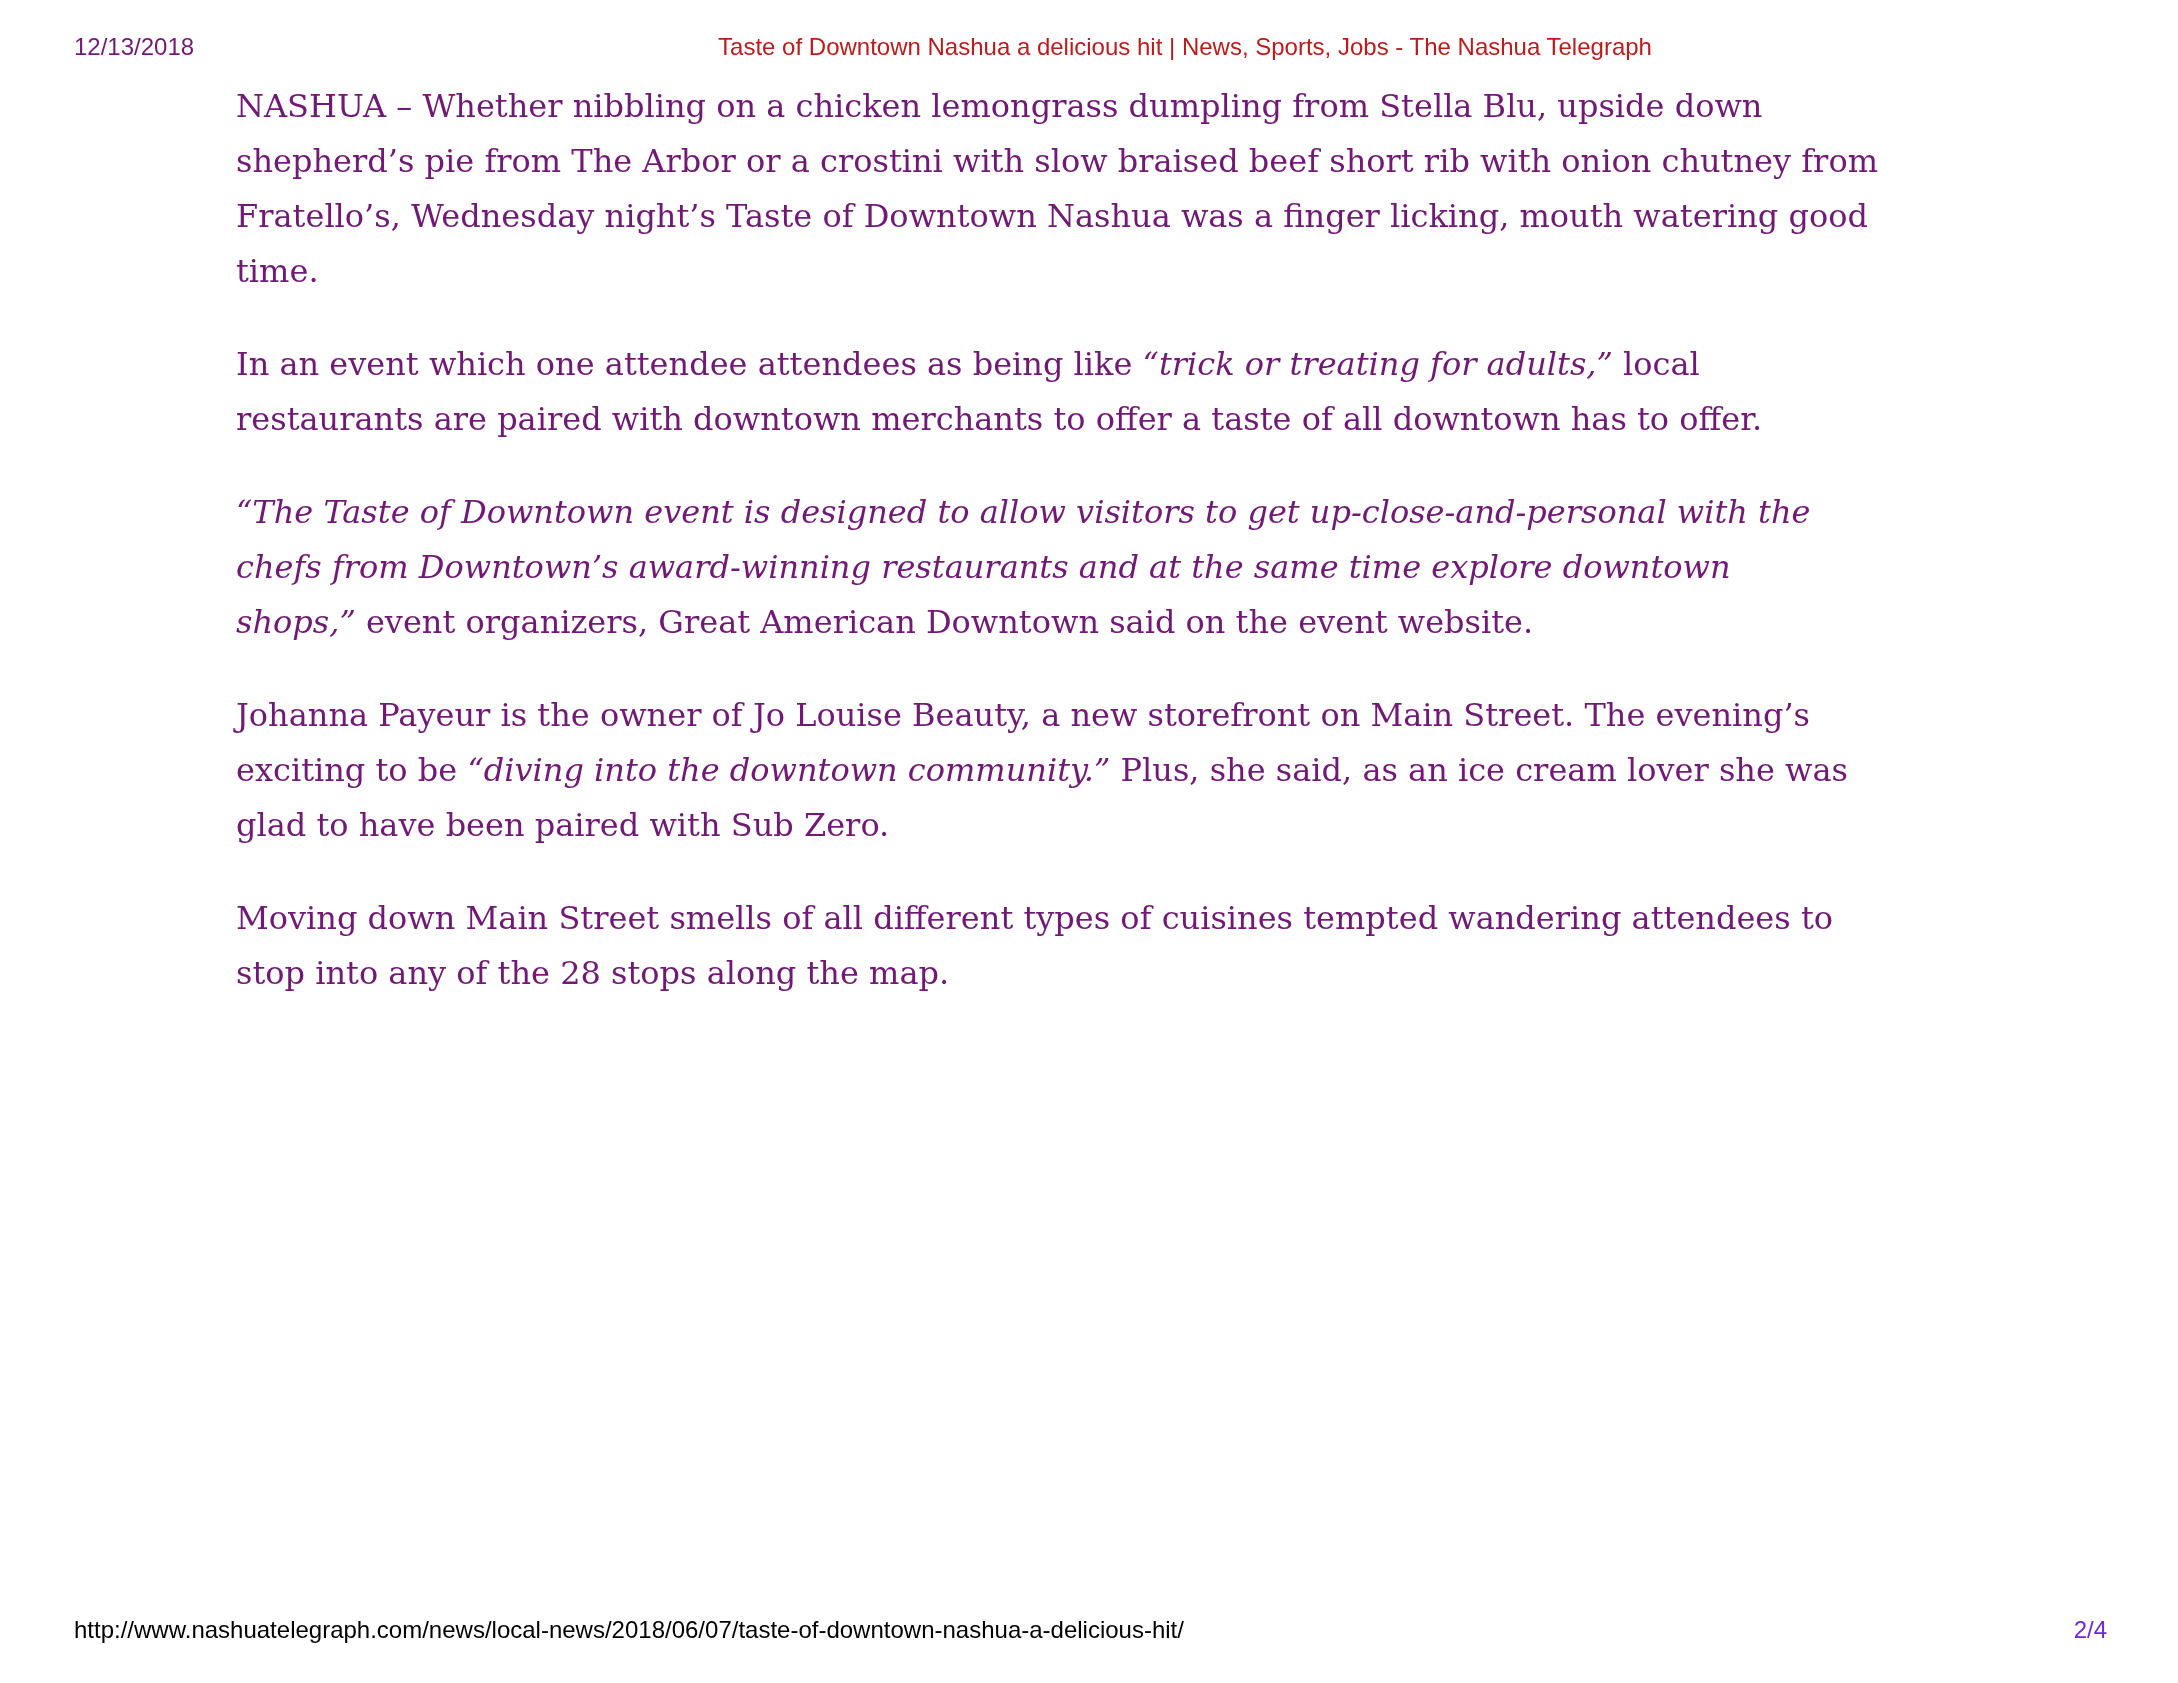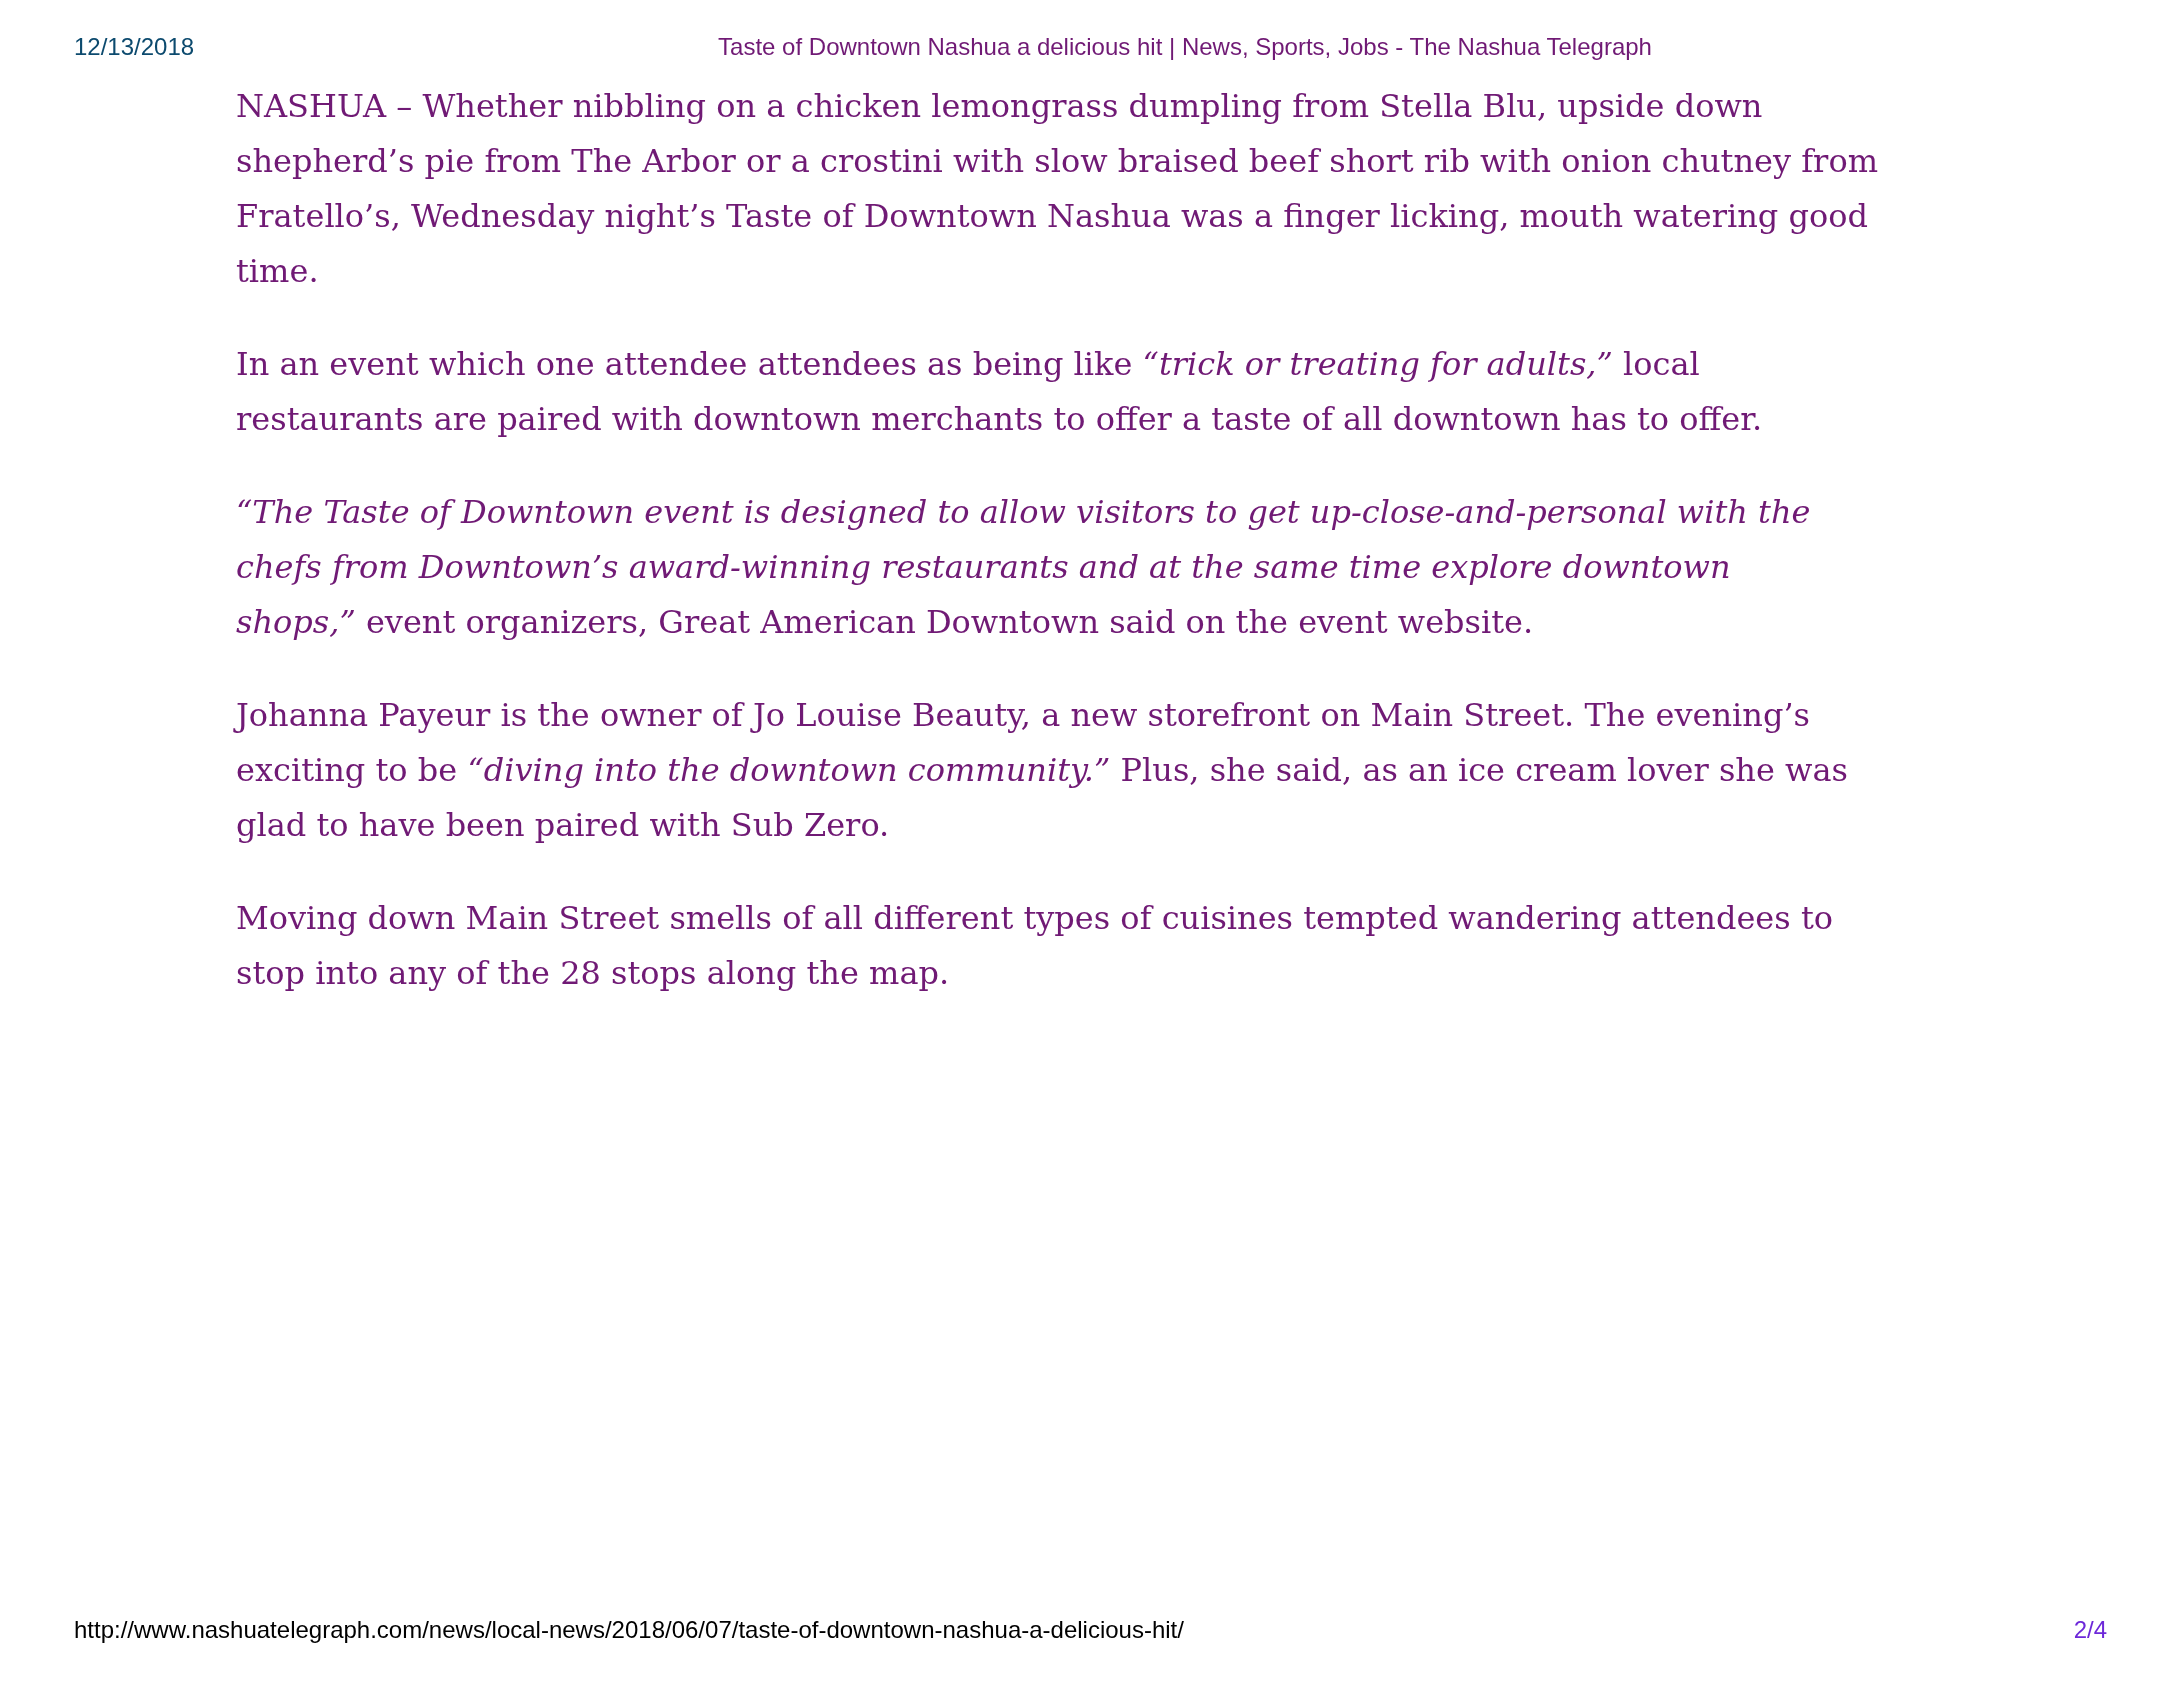--- a/index.html
+++ b/index.html
@@ -12,30 +12,30 @@
     background: #ffffff;
     position: relative;
     overflow: hidden;
     font-family: "Liberation Sans", sans-serif;
   }
   .print-date {
     position: absolute;
     left: 74px;
     top: 33px;
     font-size: 24px;
-    color: #0c4a6e;
+    color: #701a75;
     white-space: nowrap;
   }
   .print-title {
     position: absolute;
     top: 33px;
     left: 1185px;
     transform: translateX(-50%);
     font-size: 24px;
-    color: #701a75;
+    color: #b91c1c;
     white-space: nowrap;
   }
   .article-body {
     position: absolute;
     left: 236px;
     top: 79px;
     width: 1772px;
     font-family: "DejaVu Serif", serif;
     font-size: 32px;
     line-height: 55px;

